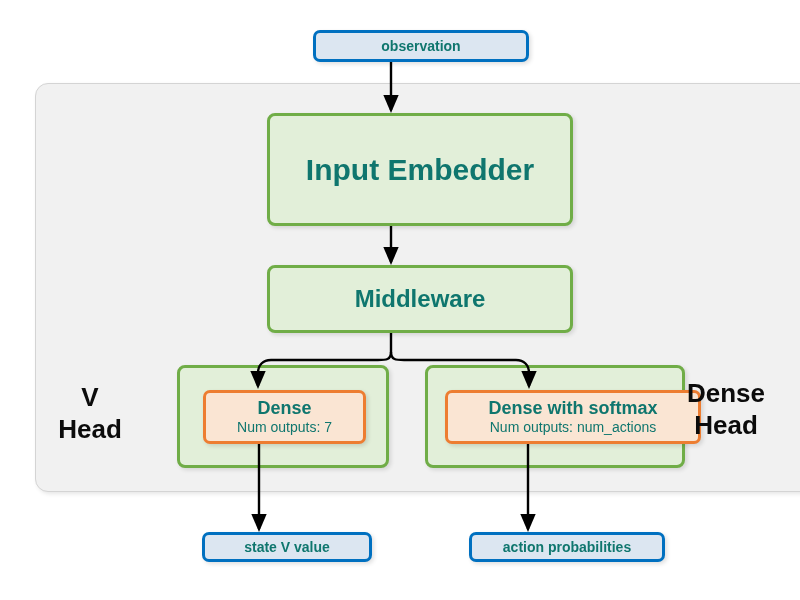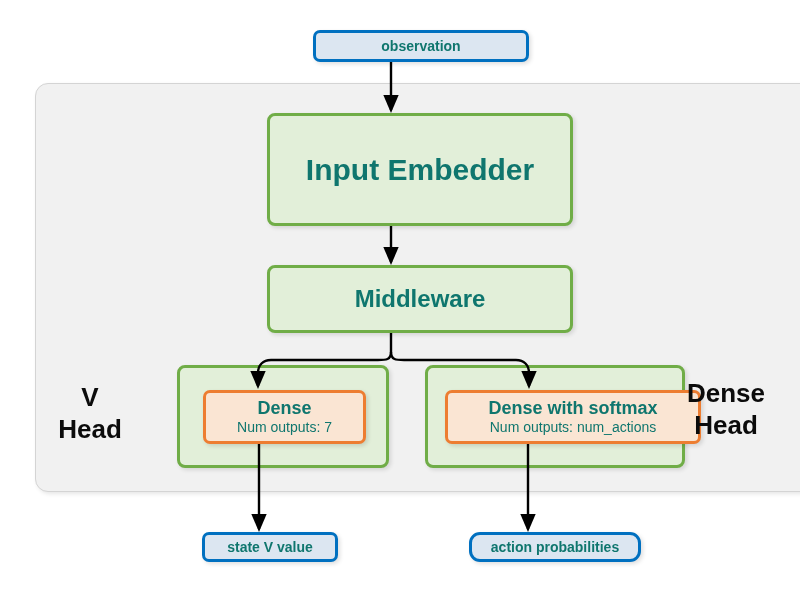--- a/index.html
+++ b/index.html
@@ -53,22 +53,22 @@
   
   .io-box {
     background: #dce6f1;
     border: 3px solid #0070c0;
     border-radius: 7px;
     font-size: 14px;
     font-weight: bold;
     box-shadow: 2px 2px 4px rgba(0,0,0,0.13);
   }
   .io-observation { left: 286px; top: 30px; width: 216px; height: 32px; }
-  .io-state-v     { left: 175px; top: 532px; width: 136px; height: 30px; }
-  .io-action-prob { left: 442px; top: 532px; width: 172px; height: 30px; border-radius: 11px; }
+  .io-state-v     { left: 175px; top: 532px; width: 170px; height: 30px; }
+  .io-action-prob { left: 442px; top: 532px; width: 196px; height: 30px; }
 
   
   .green-box {
     background: #e2efd9;
     border: 3px solid #70ad47;
     border-radius: 8px;
     box-shadow: 2px 2px 4px rgba(0,0,0,0.12);
   }
   .mod-input-embedder {
     left: 240px; top: 113px; width: 306px; height: 113px;

